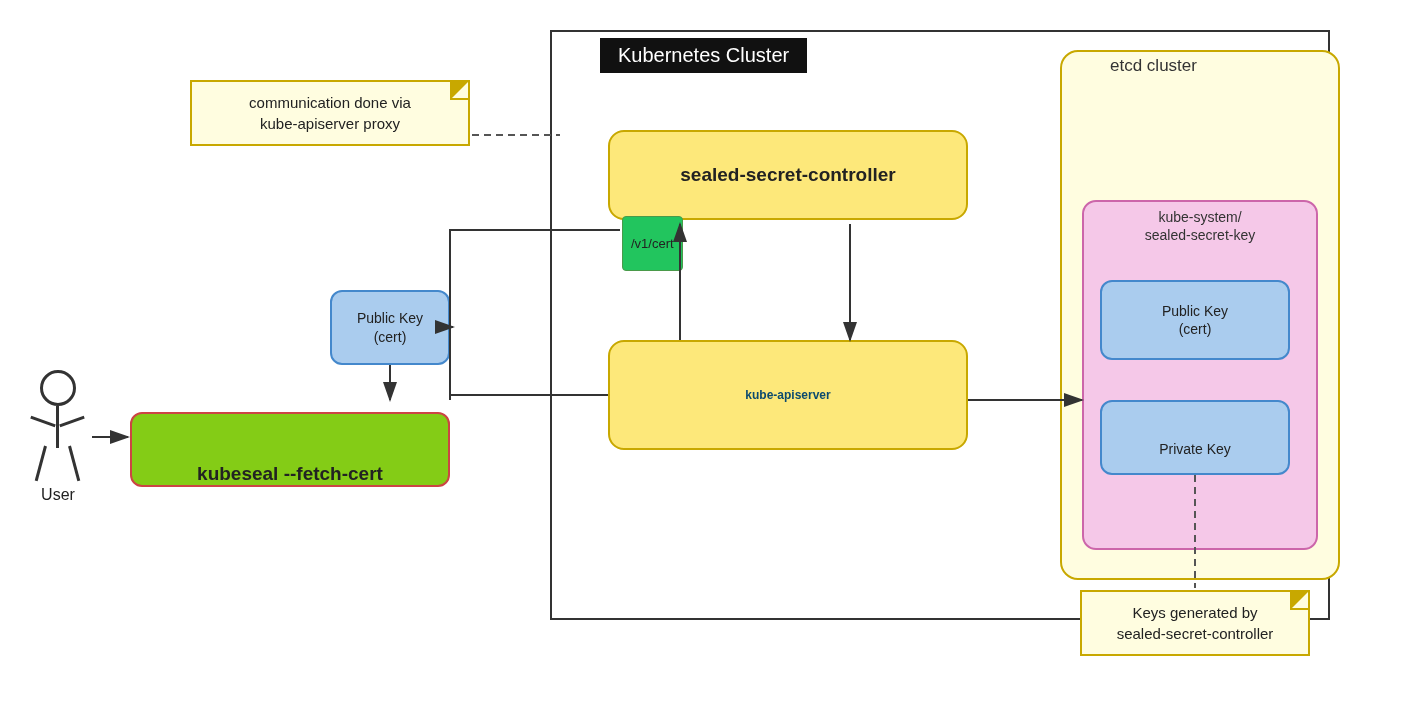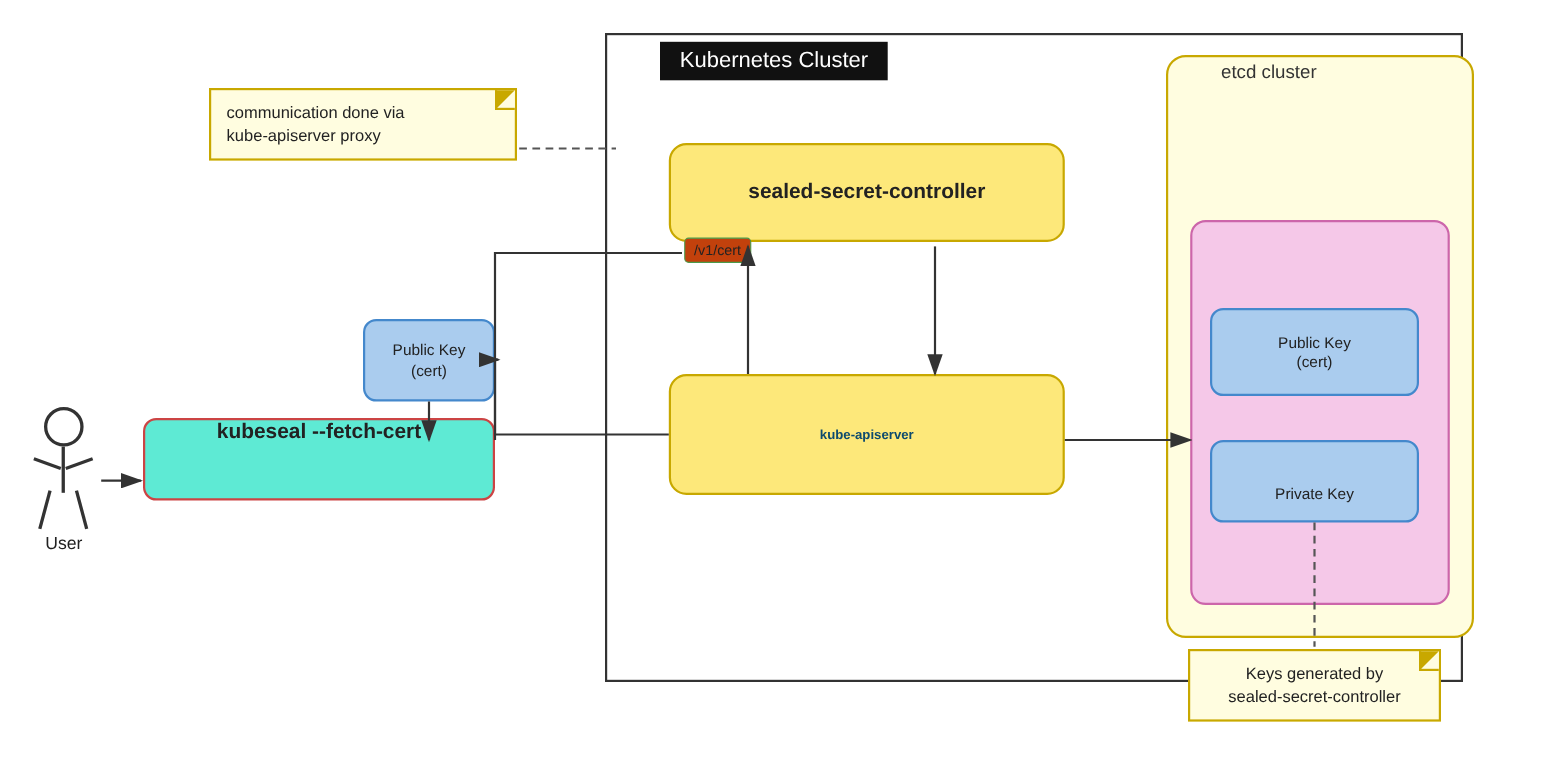--- a/index.html
+++ b/index.html
@@ -93,24 +93,24 @@
     .ssc-label {
       font-size: 19px;
       font-weight: bold;
       color: #222;
     }
     
     .v1cert-badge {
       position: absolute;
       top: 216px;
       left: 622px;
-      background: #c2410c;
+      background: #22c55e;
       color: #222;
       font-size: 13px;
-      padding: 3px 8px;
+      padding: 19px 8px;
       border: 1px solid #4a9a4a;
       border-radius: 4px;
     }
     
     .kube-api-box {
       position: absolute;
       top: 340px;
       left: 608px;
       width: 360px;
       height: 110px;
@@ -122,29 +122,29 @@
       justify-content: center;
     }
     .kube-api-label {
       font-size: 12px;
       font-weight: bold;
       color: #0c4a6e;
     }
     
     .kubeseal-box {
       position: absolute;
-      top: 380px;
+      top: 412px;
       left: 130px;
       width: 320px;
       height: 75px;
       border: 2px solid #cc4444;
       border-radius: 12px;
-      background: #5eead4;
-      display: flex;
-      align-items: flex-start;
+      background: #84cc16;
+      display: flex;
+      align-items: flex-end;
       justify-content: center;
     }
     .kubeseal-label {
       font-size: 19px;
       font-weight: bold;
       color: #222;
     }
     
     .pubkey-left-box {
       position: absolute;
@@ -243,20 +243,21 @@
       right: 0;
       width: 0;
       height: 0;
       border-left: 18px solid #c8a800;
       border-bottom: 18px solid transparent;
     }
     .comm-note {
       top: 80px;
       left: 190px;
       width: 280px;
+      text-align: center;
     }
     .keys-note {
       top: 590px;
       left: 1080px;
       width: 230px;
       text-align: center;
     }
     
     .arrows-svg {
       position: absolute;
@@ -272,20 +273,22 @@
 
 <div class="diagram">
 
   <div class="k8s-cluster-box"></div>
   <div class="k8s-cluster-label">Kubernetes Cluster</div>
 
   <div class="etcd-box"></div>
   <div class="etcd-label">etcd cluster</div>
 
   <div class="sealed-secret-key-box"></div>
+  <div class="sealed-secret-key-label" style="white-space:pre-line;">kube-system/
+sealed-secret-key</div>
 
   <div class="ssc-box">
     <span class="ssc-label">sealed-secret-controller</span>
   </div>
 
   <div class="v1cert-badge">/v1/cert</div>
 
   <div class="kube-api-box">
     <span class="kube-api-label">kube-apiserver</span>
   </div>

